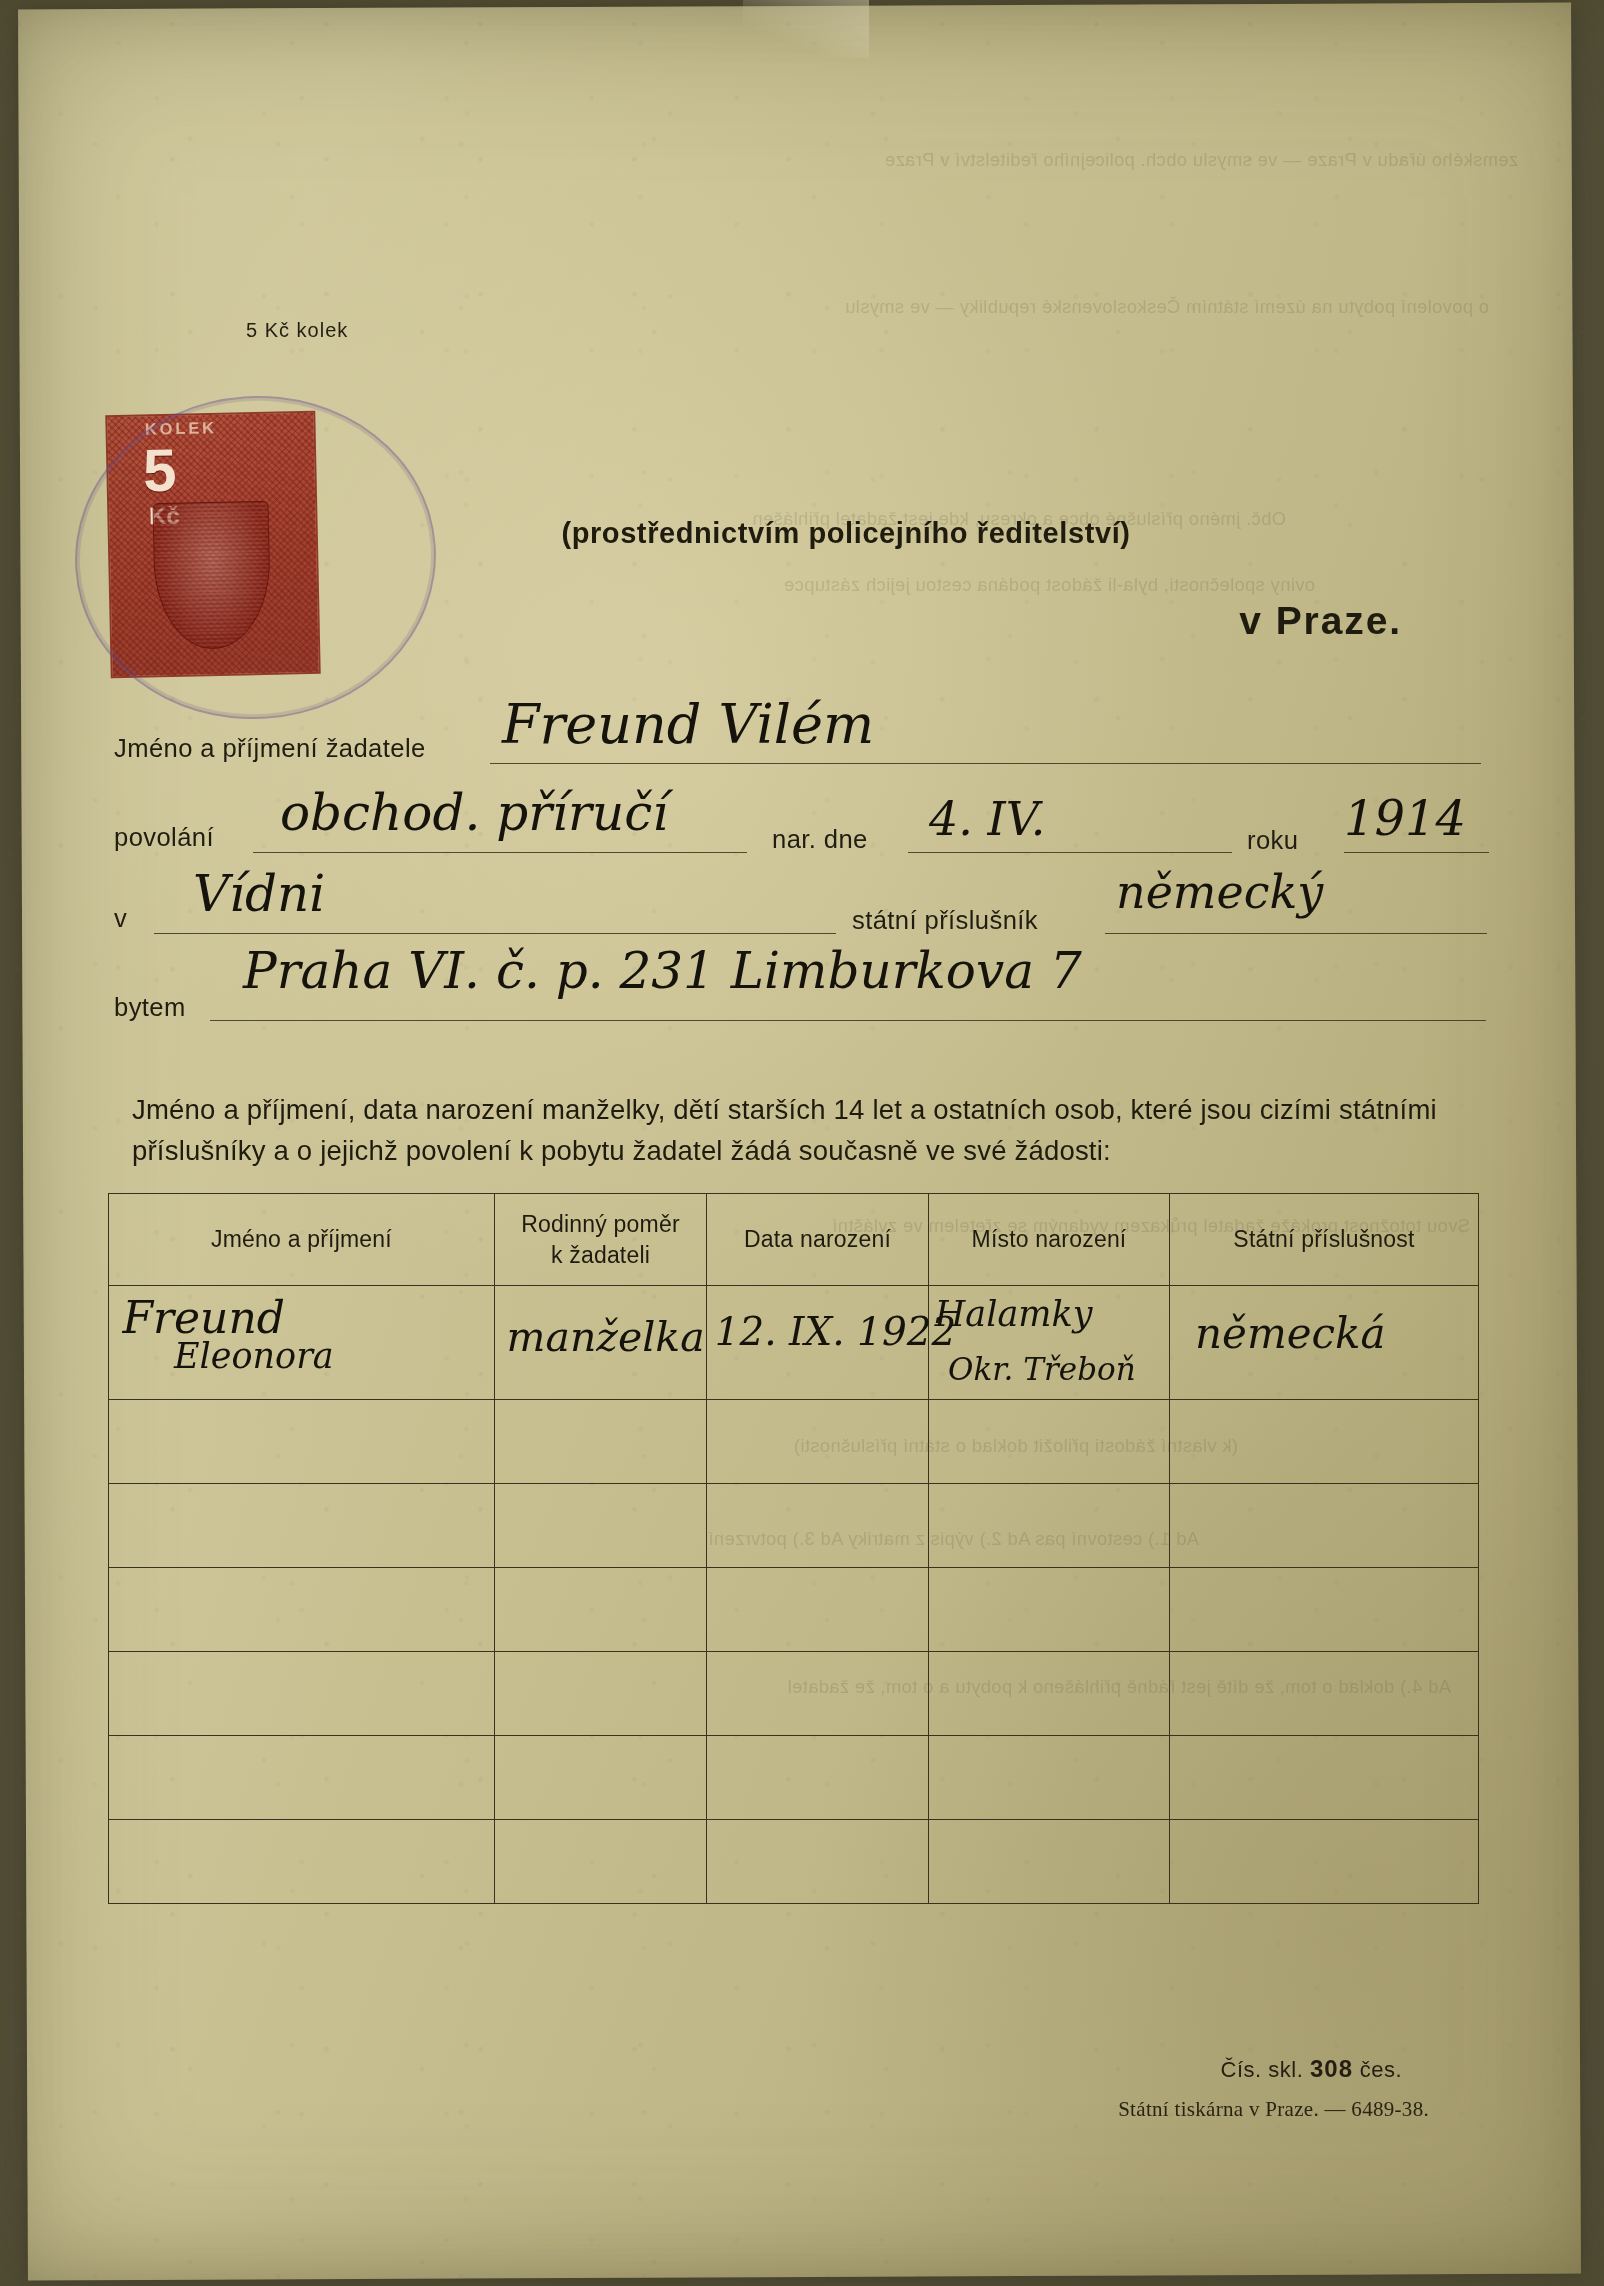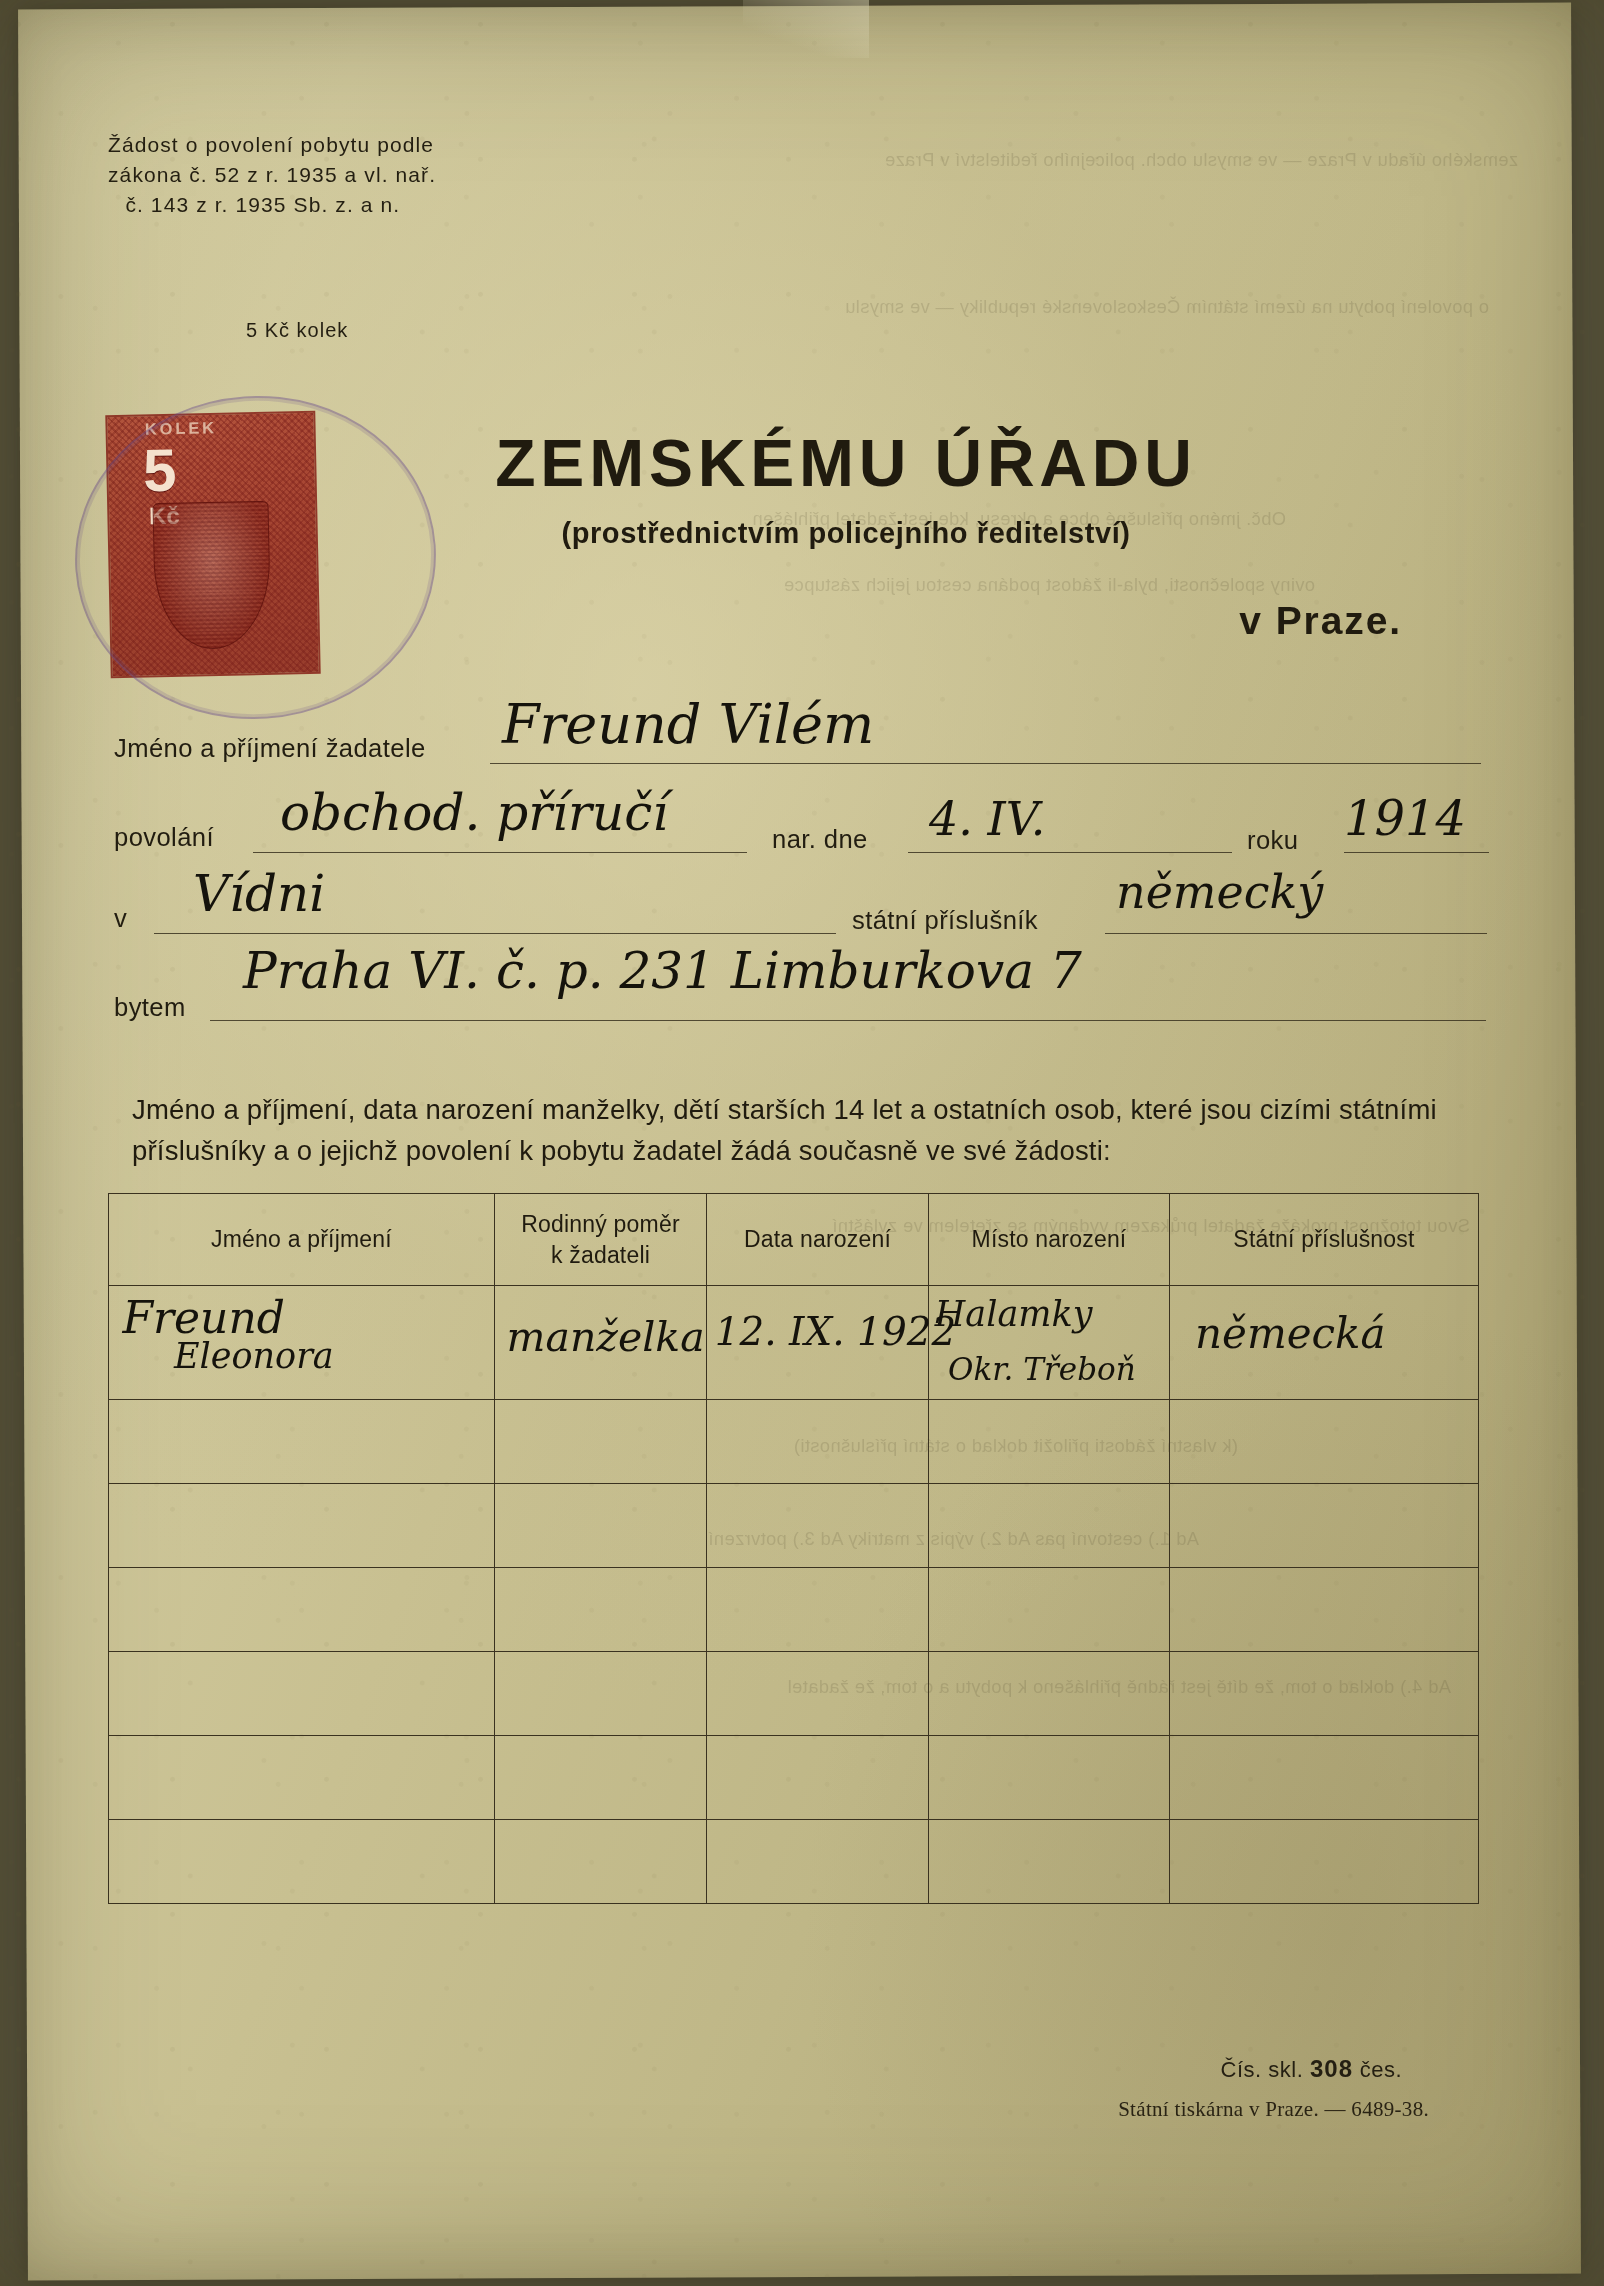--- a/index.html
+++ b/index.html
@@ -333,38 +333,32 @@
     <div class="bl" style="left:319px; top:502px;">Obč. jméno příslušné obce a okresu, kde jest žadatel přihlášen</div>
     <div class="bl" style="left:290px; top:568px;">oviny společnosti, byla-li žádost podána cestou jejich zástupce</div>
     <div class="bl" style="left:135px; top:1209px;">Svou totožnost prokáže žadatel průkazem vydaným se zřetelem ve zvláštní</div>
     <div class="bl" style="left:367px; top:1429px;">(k vlastní žádosti přiložit doklad o státní příslušnosti)</div>
     <div class="bl" style="left:406px; top:1522px;">Ad 1.) cestovní pas Ad 2.) výpis z matriky Ad 3.) potvrzení</div>
     <div class="bl" style="left:154px; top:1670px;">Ad 4.) doklad o tom, že dítě jest řádně přihlášeno k pobytu a o tom, že žadatel</div>
   </div>
 
   <div id="content">
 
-    <div class="tiny-note">
-      <div>Žádost o povolení pobytu podle</div>
-      <div>zákona č. 52 z r. 1935 a vl. nař.</div>
-      <div>č. 143 z r. 1935 Sb. z. a n.</div>
-    </div>
 
     <div class="kolek-label">5 Kč kolek</div>
 
     <div id="stamp">
       <div class="body"></div>
       <div class="topword">KOLEK</div>
       <div class="value">5</div>
       <div class="denom">Kč</div>
       <div class="shield"></div>
     </div>
     <div id="seal"></div>
 
-    <h1 id="title">ZEMSKÉMU ÚŘADU</h1>
     <div id="subtitle">(prostřednictvím policejního ředitelství)</div>
     <div id="city">v Praze.</div>
 
     <div class="field" style="left:114px; top:734px;">Jméno a příjmení žadatele</div>
     <div class="rule" style="left:490px; top:763px; width:991px;"></div>
     <div class="hw" style="left:502px; top:693px; font-size:54px;">Freund Vilém</div>
 
     <div class="field" style="left:114px; top:823px;">povolání</div>
     <div class="rule" style="left:253px; top:852px; width:494px;"></div>
     <div class="hw" style="left:280px; top:784px; font-size:50px;">obchod. příručí</div>

